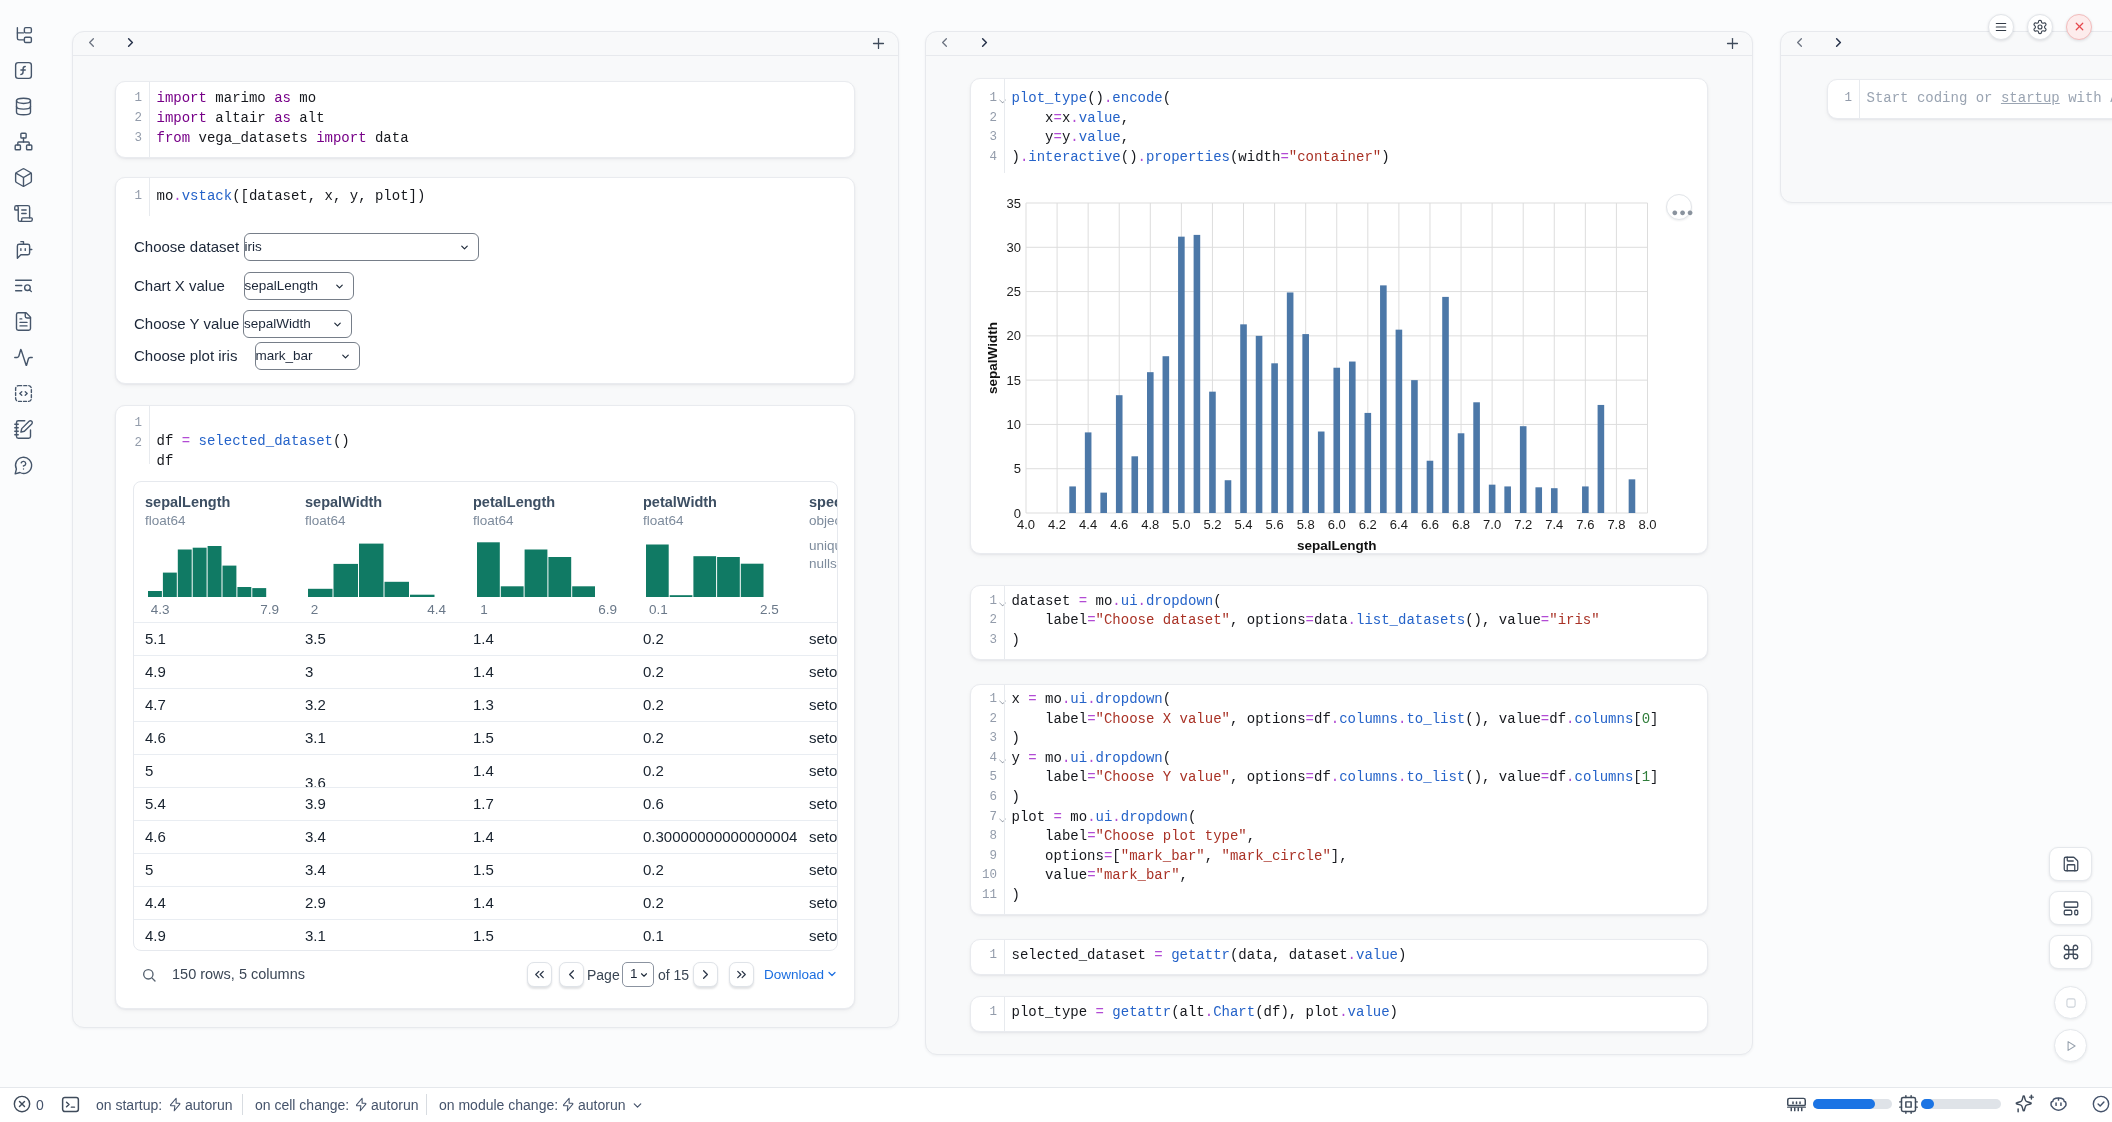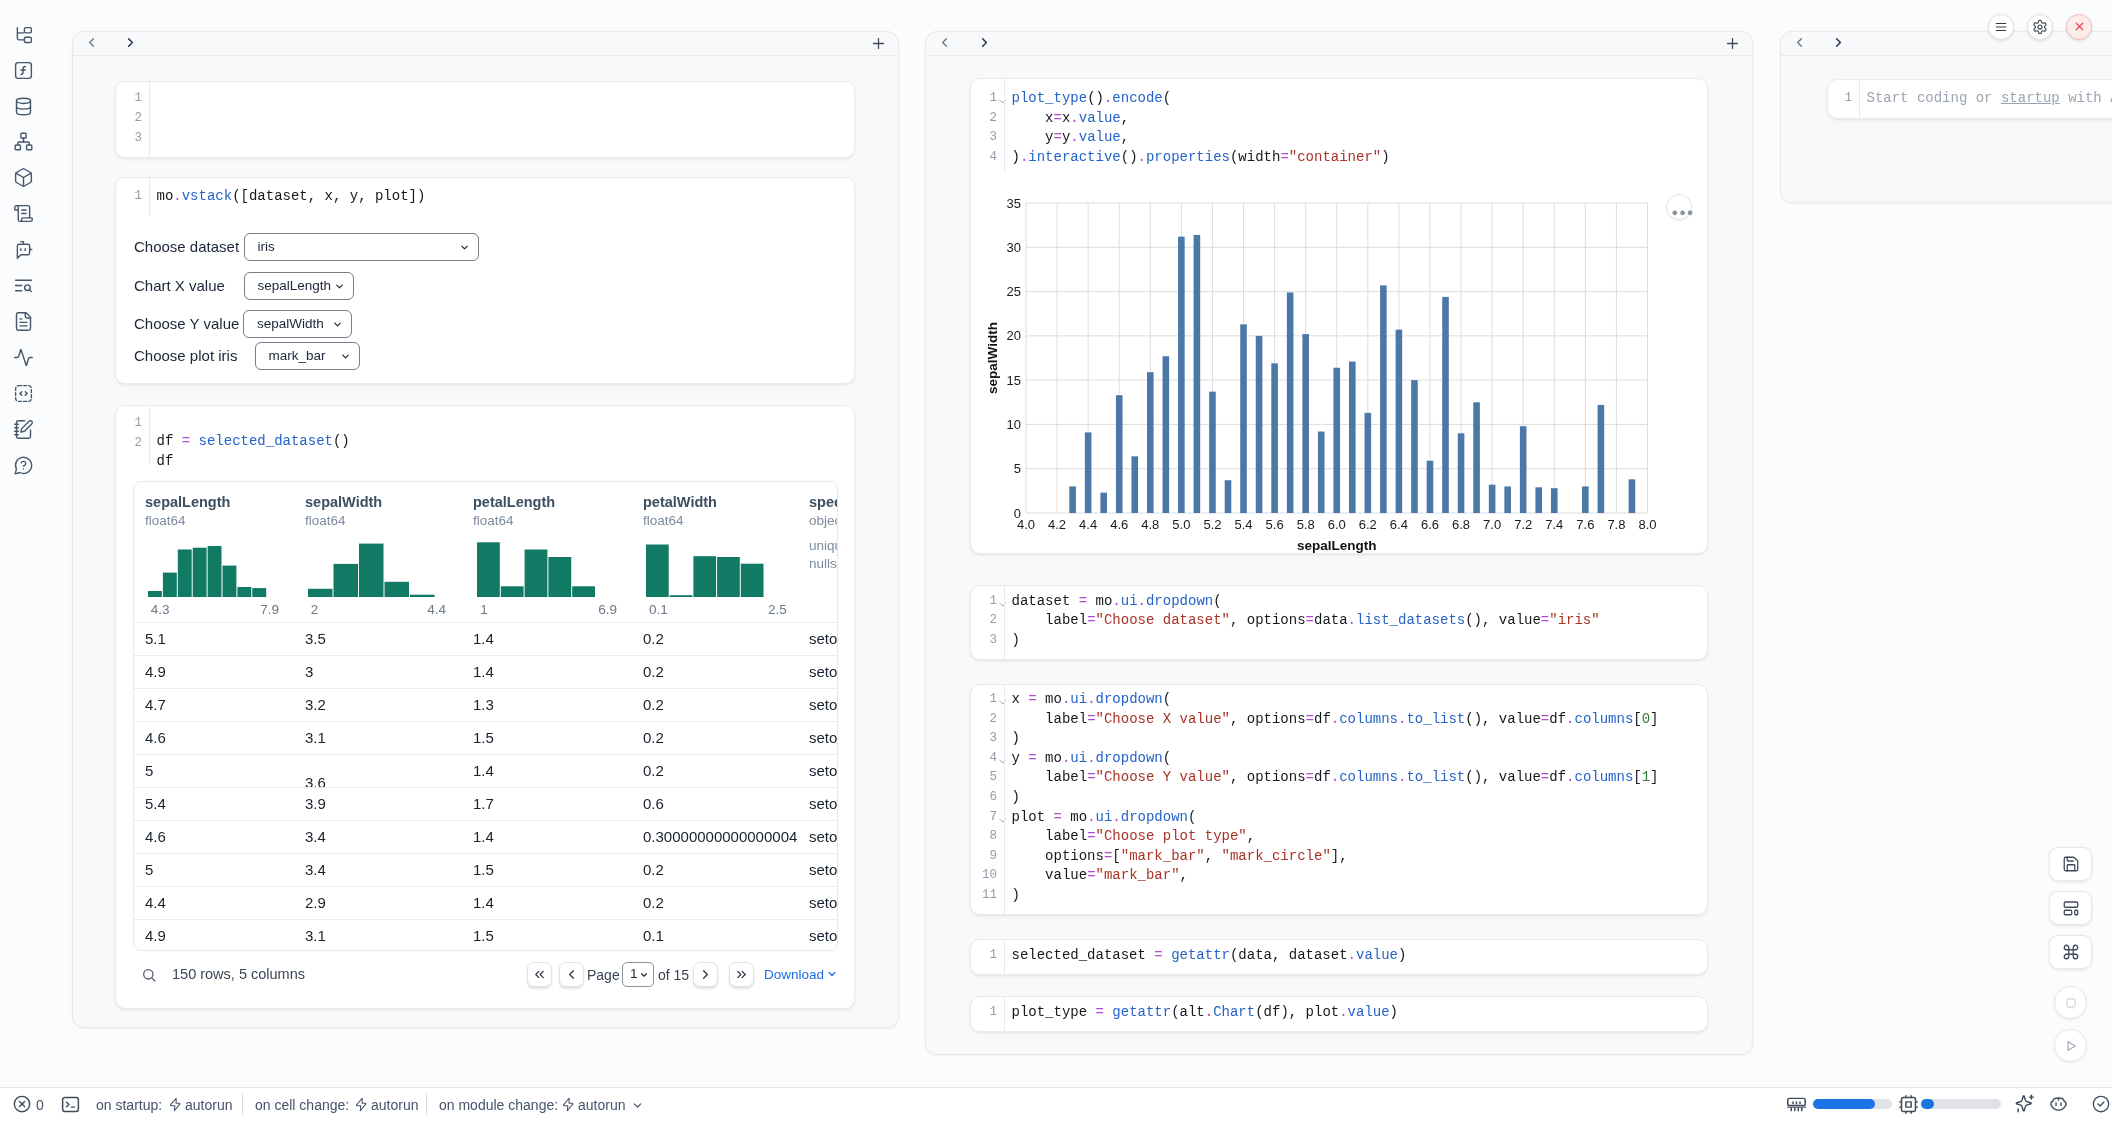--- a/index.html
+++ b/index.html
@@ -11,21 +11,21 @@
   box-shadow:0 1px 2px rgba(15,23,42,.05),0 2px 5px rgba(15,23,42,.04)}
 .code,.gut{font-family:"Liberation Mono",monospace;white-space:pre}
 .code{font-size:14px;line-height:19.6px;color:#16181d}
 .gut{font-size:12.5px;line-height:19.6px;color:#939cab;text-align:right}
 .gutb{position:absolute;width:0;border-left:1px solid #e7eaee}
 .k{color:#770088}.f{color:#2563c9}.o{color:#b24bd4}.s{color:#a93226}.n{color:#2f7d3a}
 .fold{position:absolute;color:#707a88;font-size:9.5px}
 svg{display:block}
 .lbl{font-size:15px;color:#1b2638}
 .sel{position:absolute;background:#fff;border:1.5px solid #767e89;border-radius:6px;height:28px;
-  font-size:13.5px;color:#1b2638;line-height:25px;padding-left:13px;white-space:nowrap}
+  font-size:13.5px;color:#1b2638;line-height:25px;white-space:nowrap}
 .sel svg{position:absolute;right:8px;top:8px}
 .thead{font-weight:bold;font-size:14.5px;color:#3d4f63}
 .ttype{font-size:13.5px;color:#7d8b9c}
 .tval{font-size:15px;color:#18222e}
 .btn{position:absolute;width:25px;height:25px;background:#fff;border:1px solid #dfe3e8;border-radius:7px;
   box-shadow:0 1.5px 2px rgba(15,23,42,.12)}
 .btn svg{margin:4.5px auto}
 .sbtxt{font-size:14px;color:#45536b}
 .fab{position:absolute;width:43px;height:34px;background:#fff;border:1px solid #e5e8ec;border-radius:9px;
   box-shadow:0 1px 3px rgba(15,23,42,.10)}
@@ -163,20 +163,21 @@
   </svg>
 <svg class="abs" style="left:1792px;top:35px" width="15" height="15" viewBox="0 0 24 24" fill="none" stroke="#6b7280" stroke-width="2" stroke-linecap="round" stroke-linejoin="round">
     <path d="m15 18-6-6 6-6"></path>
   </svg>
 <svg class="abs" style="left:1831px;top:35px" width="15" height="15" viewBox="0 0 24 24" fill="none" stroke="#26324a" stroke-width="2.4" stroke-linecap="round" stroke-linejoin="round">
     <path d="m9 18 6-6-6-6"></path>
   </svg>
 <div class="card" style="left:115px;top:80.5px;width:740px;height:77.5px">
     <div class="gut abs" style="left:0;top:7.899999999999999px;width:26px"><div>1</div><div>2</div><div>3</div></div>
     <div class="gutb" style="left:33px;top:0;height:100%"></div>
+    <div class="code abs" style="left:40.5px;top:7.899999999999999px"><div><span class="k">import</span> marimo <span class="k">as</span> mo</div><div><span class="k">import</span> altair <span class="k">as</span> alt</div><div><span class="k">from</span> vega_datasets <span class="k">import</span> data</div></div>
   </div>
 <div class="card" style="left:115px;top:177px;width:740px;height:207px">
     <div class="gut abs" style="left:0;top:8.7px;width:26px"><div>1</div></div>
     <div class="gutb" style="left:33px;top:0;height:38px"></div>
     <div class="code abs" style="left:40.5px;top:8.7px"><div>mo<span class="o">.</span><span class="f">vstack</span>([dataset, x, y, plot])</div></div>
     <div class="lbl abs" style="left:18px;top:59.5px">Choose dataset</div>
     <div class="sel" style="left:127.5px;top:54.5px;width:235.5px">iris<svg width="11" height="11" viewBox="0 0 24 24" fill="none" stroke="#1e2a3a" stroke-width="2.6" stroke-linecap="round" stroke-linejoin="round">
         <path d="m6 9 6 6 6-6"></path>
       </svg></div>
     <div class="lbl abs" style="left:18px;top:99.0px">Chart X value</div>
@@ -238,21 +239,21 @@
       <div class="ttype abs" style="left:346.8px;top:120px;font-size:13.5px;color:#6a7889">1</div>
       <div class="ttype abs" style="left:448.5px;top:120px;width:35px;text-align:right;font-size:13.5px;color:#6a7889">6.9</div>
       <svg class="abs" style="left:512.4px;top:59px" width="118.5" height="56">
         <rect x="0.0" y="3.5" width="22.7" height="52.5" fill="#107a64"></rect>
         <rect x="23.7" y="54.2" width="22.7" height="1.8" fill="#107a64"></rect>
         <rect x="47.4" y="15.2" width="22.7" height="40.8" fill="#107a64"></rect>
         <rect x="71.1" y="16" width="22.7" height="40" fill="#107a64"></rect>
         <rect x="94.8" y="22.7" width="22.7" height="33.3" fill="#107a64"></rect>
       </svg>
       <div class="ttype abs" style="left:515.4px;top:120px;font-size:13.5px;color:#6a7889">0.1</div>
-      <div class="ttype abs" style="left:626.5px;top:120px;width:35px;text-align:center;font-size:13.5px;color:#6a7889">2.5</div>
+      <div class="ttype abs" style="left:626.5px;top:120px;width:35px;text-align:left;font-size:13.5px;color:#6a7889">2.5</div>
       <div class="ttype abs" style="left:675.5px;top:56px;font-size:13.5px;white-space:nowrap">unique: 3</div>
       <div class="ttype abs" style="left:675.5px;top:74px;font-size:13.5px;white-space:nowrap">nulls: 0</div>
       <div class="abs" style="left:0;top:140px;width:705px;height:33px;border-top:1px solid #e9edf2"></div>
       <div class="tval abs" style="left:11.5px;top:148px">5.1</div>
       <div class="tval abs" style="left:171.5px;top:148px">3.5</div>
       <div class="tval abs" style="left:339.5px;top:148px">1.4</div>
       <div class="tval abs" style="left:509.5px;top:148px">0.2</div>
       <div class="tval abs" style="left:675.5px;top:148px">setosa</div>
       <div class="abs" style="left:0;top:173px;width:705px;height:33px;border-top:1px solid #e9edf2"></div>
       <div class="tval abs" style="left:11.5px;top:181px">4.9</div>

